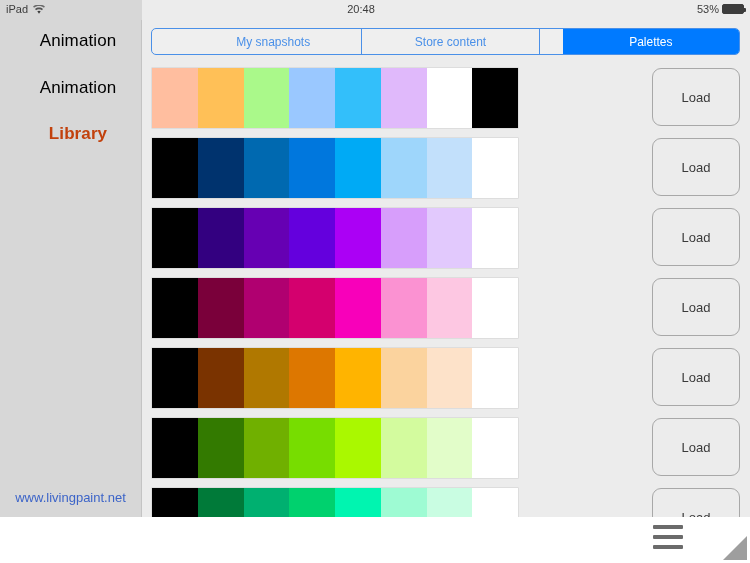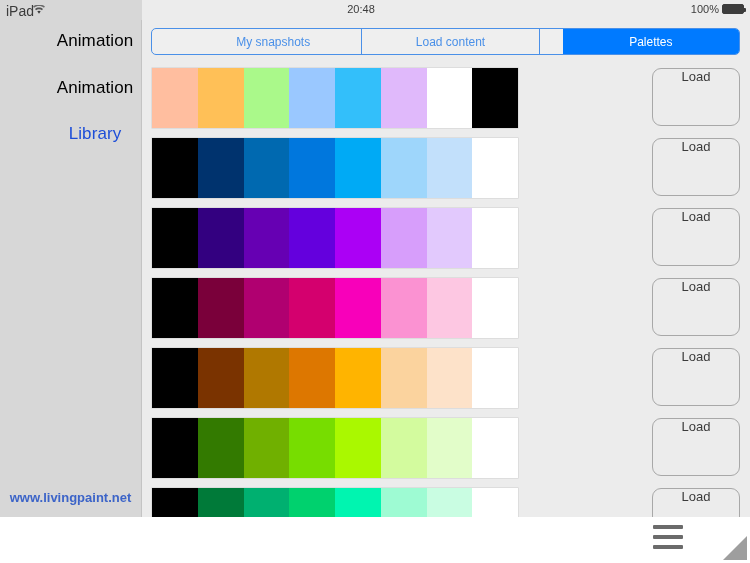--- a/index.html
+++ b/index.html
@@ -22,21 +22,21 @@
     width: 750px; height: 20px;
     background: #ececec;
     font-size: 11px;
     color: #3a3a3a;
   }
   .statusbar .sb-leftbg {
     position: absolute; left: 0; top: 0;
     width: 142px; height: 20px;
     background: #d7d7d7;
   }
-  .sb-name { position: absolute; left: 6px; top: 3px; font-size: 14px; color: #3c3c3c; }
+  .sb-name { position: absolute; left: 6px; top: 3px; font-size: 11px; color: #3c3c3c; }
   .wifi-icon { position: absolute; left: 33px; top: 5px; width: 12px; height: 10px; }
   .sb-time {
     position: absolute; left: 0; top: 3px; width: 722px;
     text-align: center; font-size: 11px; color: #3c3c3c;
   }
   .sb-right {
     position: absolute; right: 6px; top: 3px;
     display: flex; align-items: center; gap: 3px;
     font-size: 11px; color: #3c3c3c;
   }
@@ -58,27 +58,26 @@
     background: #d7d7d7;
     border-right: 1px solid #c4c4c4;
     box-sizing: border-box;
   }
   .nav-item {
     position: absolute; left: 0; width: 156px;
     text-align: center;
     font-size: 17px;
     color: #000000;
     letter-spacing: 0.1px;
-    margin-left: 17px;
-  }
-  .nav-item.selected { color: #1d4ed8; }
+  }
+  .nav-item.selected { color: #c2410c; font-weight: bold; }
   .site-link {
     position: absolute; left: 0; width: 141px;
     bottom: 12px; text-align: center;
-    font-size: 13px; color: #3c64c8; font-weight: bold;
+    font-size: 13px; color: #3c64c8;
   }
 
   
   .content {
     position: absolute; left: 142px; top: 20px;
     width: 608px; height: 497px;
     background: #ececec;
     overflow: hidden;
   }
 
@@ -121,21 +120,21 @@
     display: flex;
     box-shadow: 0 0 0 0.5px rgba(150,150,150,0.35);
   }
   .swatch { flex: 1 1 0; height: 60px; }
   .load-button {
     position: absolute; left: 510px; top: 5px;
     width: 88px; height: 58px;
     border: 1px solid #a8a8a8;
     border-radius: 9px;
     background: #ececec;
-    display: flex; justify-content: center;
+    display: flex; align-items: center; justify-content: center;
     font-size: 13px;
     color: #3a3a3a;
     box-sizing: border-box;
   }
 
   
   .bottombar {
     position: absolute; left: 0; top: 517px;
     width: 750px; height: 46px;
     background: #ffffff;
@@ -163,21 +162,21 @@
   <div class="statusbar">
     <div class="sb-leftbg"></div>
     <div class="sb-name">iPad</div>
     <svg class="wifi-icon" viewBox="0 0 14 11">
       <path d="M7 9.8 L9 7.1 C8.4 6.7 7.7 6.5 7 6.5 C6.3 6.5 5.6 6.7 5 7.1 Z" fill="#3c3c3c"></path>
       <path d="M7 4.6 C8.3 4.6 9.5 5 10.5 5.8 L11.6 4.3 C10.3 3.3 8.7 2.7 7 2.7 C5.3 2.7 3.7 3.3 2.4 4.3 L3.5 5.8 C4.5 5 5.7 4.6 7 4.6 Z" fill="#3c3c3c" opacity="0.85"></path>
       <path d="M7 0.9 C9.2 0.9 11.2 1.6 12.8 2.9 L13.9 1.4 C12 -0.1 9.6 -0.9 7 -0.9 C4.4 -0.9 2 -0.1 0.1 1.4 L1.2 2.9 C2.8 1.6 4.8 0.9 7 0.9 Z" fill="#3c3c3c" opacity="0.7"></path>
     </svg>
     <div class="sb-time">20:48</div>
     <div class="sb-right">
-      <span>100%</span>
+      <span>53%</span>
       <span class="battery"></span>
     </div>
   </div>
 
   <div class="sidebar">
     <div class="nav-item" style="top:11px;">
       <span>Animation</span>
     </div>
     <div class="nav-item" style="top:58px;">
       <span>Animation</span>
@@ -188,21 +187,21 @@
     <a class="site-link" href="#" style="text-decoration:none;">www.livingpaint.net</a>
   </div>
 
   <div class="content">
 
     <div class="segmented">
       <div class="seg">
         <span>My snapshots</span>
       </div>
       <div class="seg">
-        <span>Load content</span>
+        <span>Store content</span>
       </div>
       <div class="seg active">
         <span>Palettes</span>
       </div>
     </div>
 
     <div class="rows" id="palette-rows">
         <div class="palette-row" style="top: 0px;">
           <div class="swatches">
             <div class="swatch" style="background: rgb(255, 190, 159);"></div>

